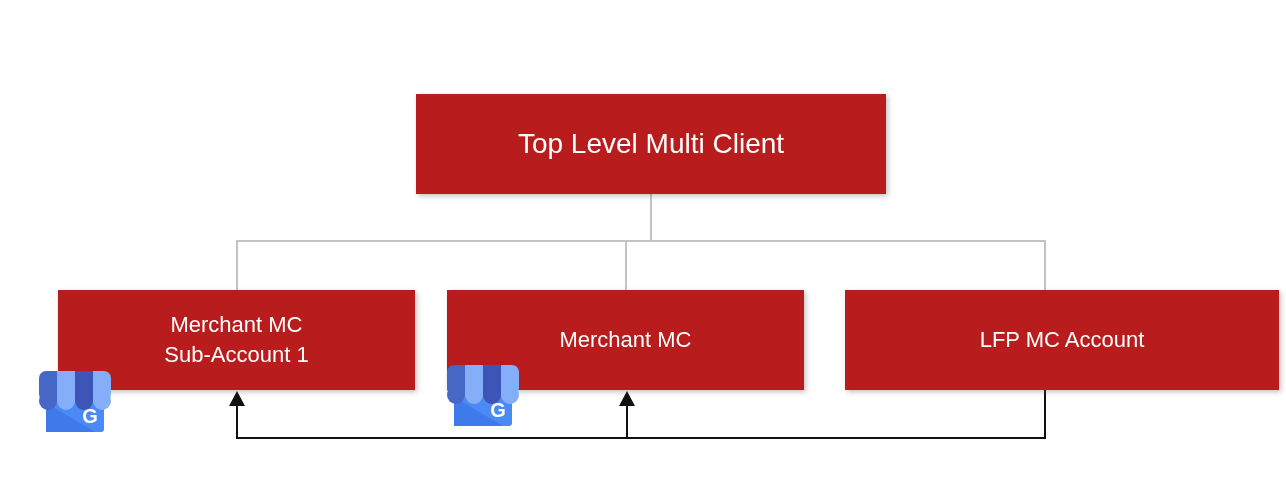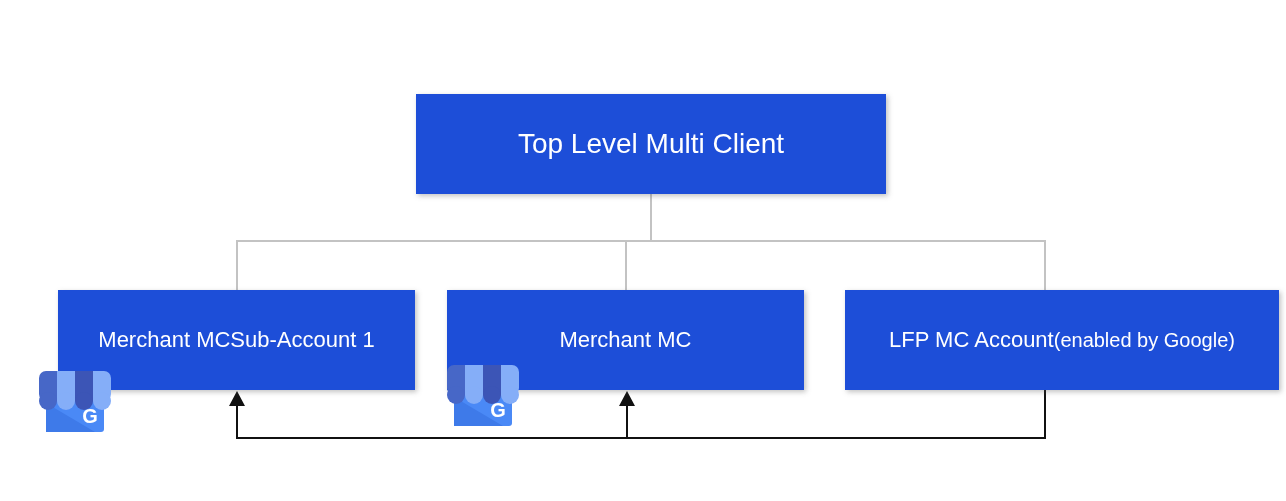--- a/index.html
+++ b/index.html
@@ -6,24 +6,24 @@
   .canvas {
     position: relative;
     width: 1286px;
     height: 501px;
     background: #ffffff;
     overflow: hidden;
     font-family: "Liberation Sans", sans-serif;
   }
   .node {
     position: absolute;
-    background: #1d4ed8;
+    background: #b91c1c;
     color: #ffffff;
     display: flex;
-    flex-direction: row;
+    flex-direction: column;
     align-items: center;
     justify-content: center;
     text-align: center;
     box-shadow: 2px 2px 5px rgba(80,80,80,0.35);
   }
   .node-mca {
     left: 416px; top: 94px; width: 470px; height: 100px;
     font-size: 28px; line-height: 40px;
   }
   .node-sub1 { left: 58px;  top: 290px; width: 357px; height: 100px; font-size: 22px; line-height: 30px; }
@@ -87,21 +87,20 @@
     <span class="line1">Merchant MC</span>
     <span class="line2">Sub-Account 1</span>
   </div>
 
   <div class="node node-sub2">
     <span class="line1">Merchant MC</span>
   </div>
 
   <div class="node node-lfp">
     <span class="line1">LFP MC Account</span>
-    <span class="line2">(enabled by Google)</span>
   </div>
 
   <svg class="biz-icon biz-icon-1" viewBox="0 0 74 65">
     <defs>
       <clipPath id="awnclip1">
           <rect x="1" y="2" width="72" height="30" rx="7"></rect>
         </clipPath>
     </defs>
     <rect x="8" y="30" width="58" height="33" rx="3" fill="#4a89f6"></rect>
     <polygon points="8,34 57,63 8,63" fill="#3e7ae9"></polygon>

